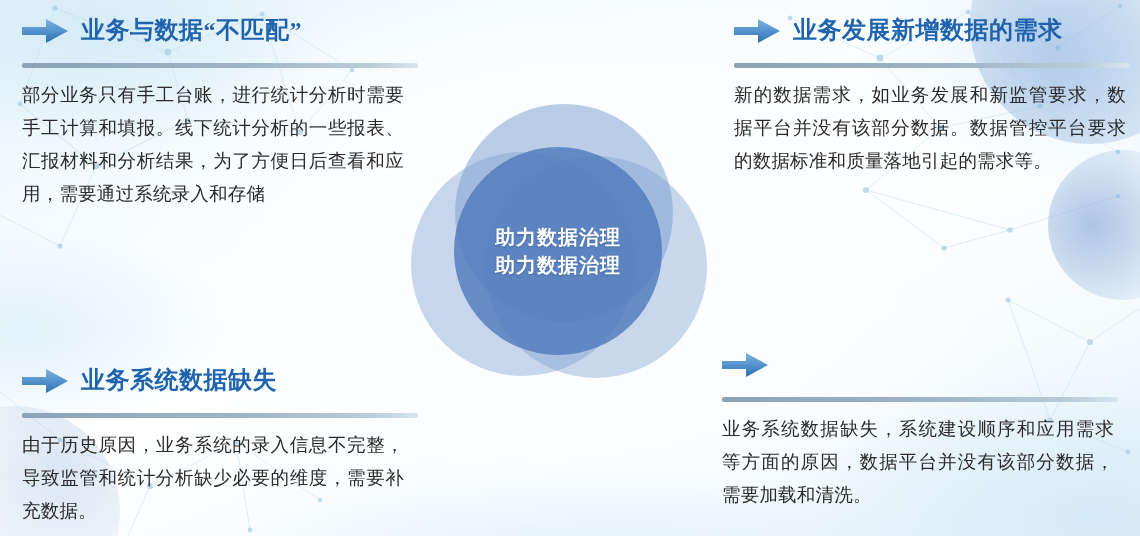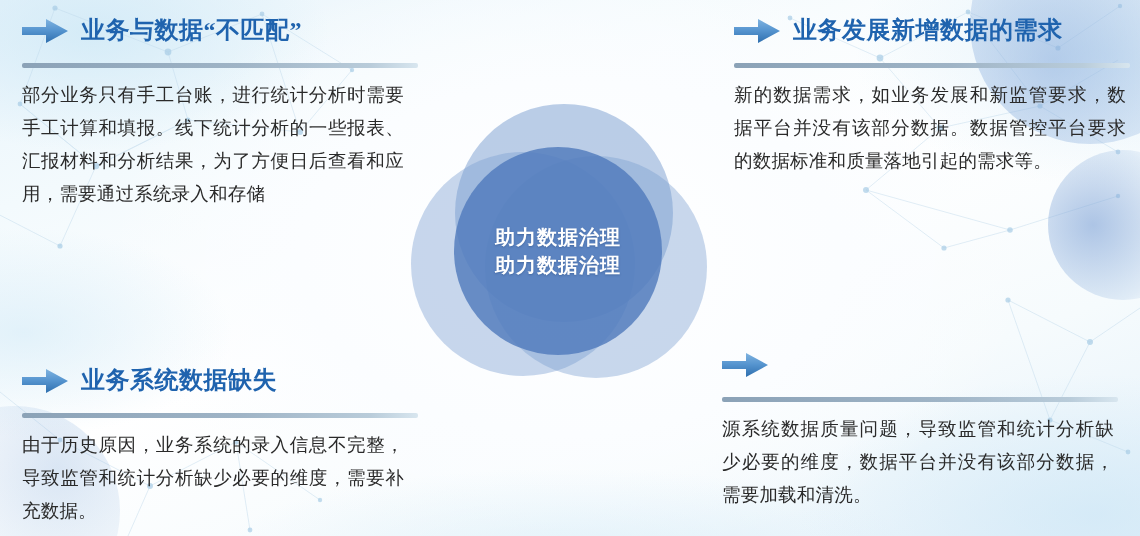--- a/index.html
+++ b/index.html
@@ -305,16 +305,16 @@
           <linearGradient id="agD" x1="0" y1="0" x2="0" y2="1">
             <stop offset="0%" stop-color="#7fb3e0"></stop>
             <stop offset="48%" stop-color="#5594cf"></stop>
             <stop offset="100%" stop-color="#2f6fae"></stop>
           </linearGradient>
         </defs>
         <path d="M0 9 L24 9 L24 1 L46 13 L24 25 L24 17 L0 17 Z" fill="url(#agD)"></path>
       </svg>
     </div>
     <div class="q-rule right"></div>
-    <div class="q-body">源系统数据质量问题，导致监管和统计分析缺少必要的维度，数据平台并没有该部分数据，需要加载和清洗。</div>
+    <div class="q-body">业务系统数据缺失，系统建设顺序和应用需求等方面的原因，数据平台并没有该部分数据，需要加载和清洗。</div>
   </div>
 
 </div>
 
 </body></html>

